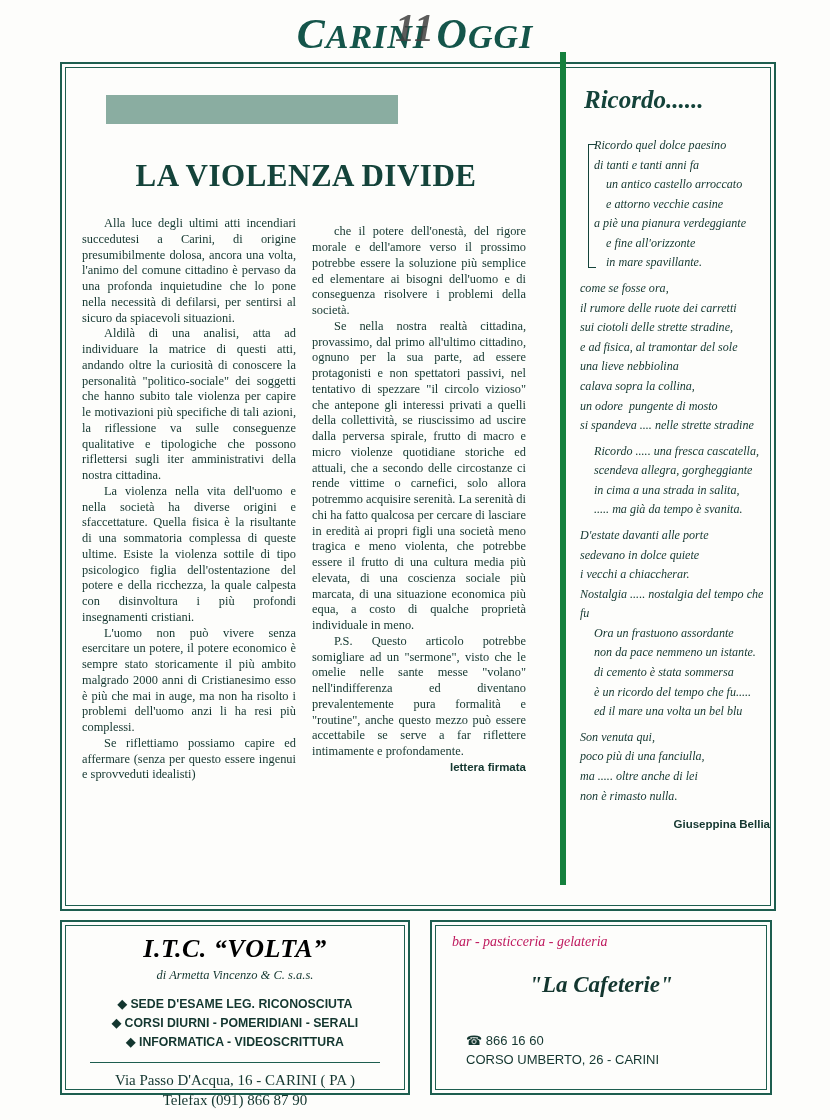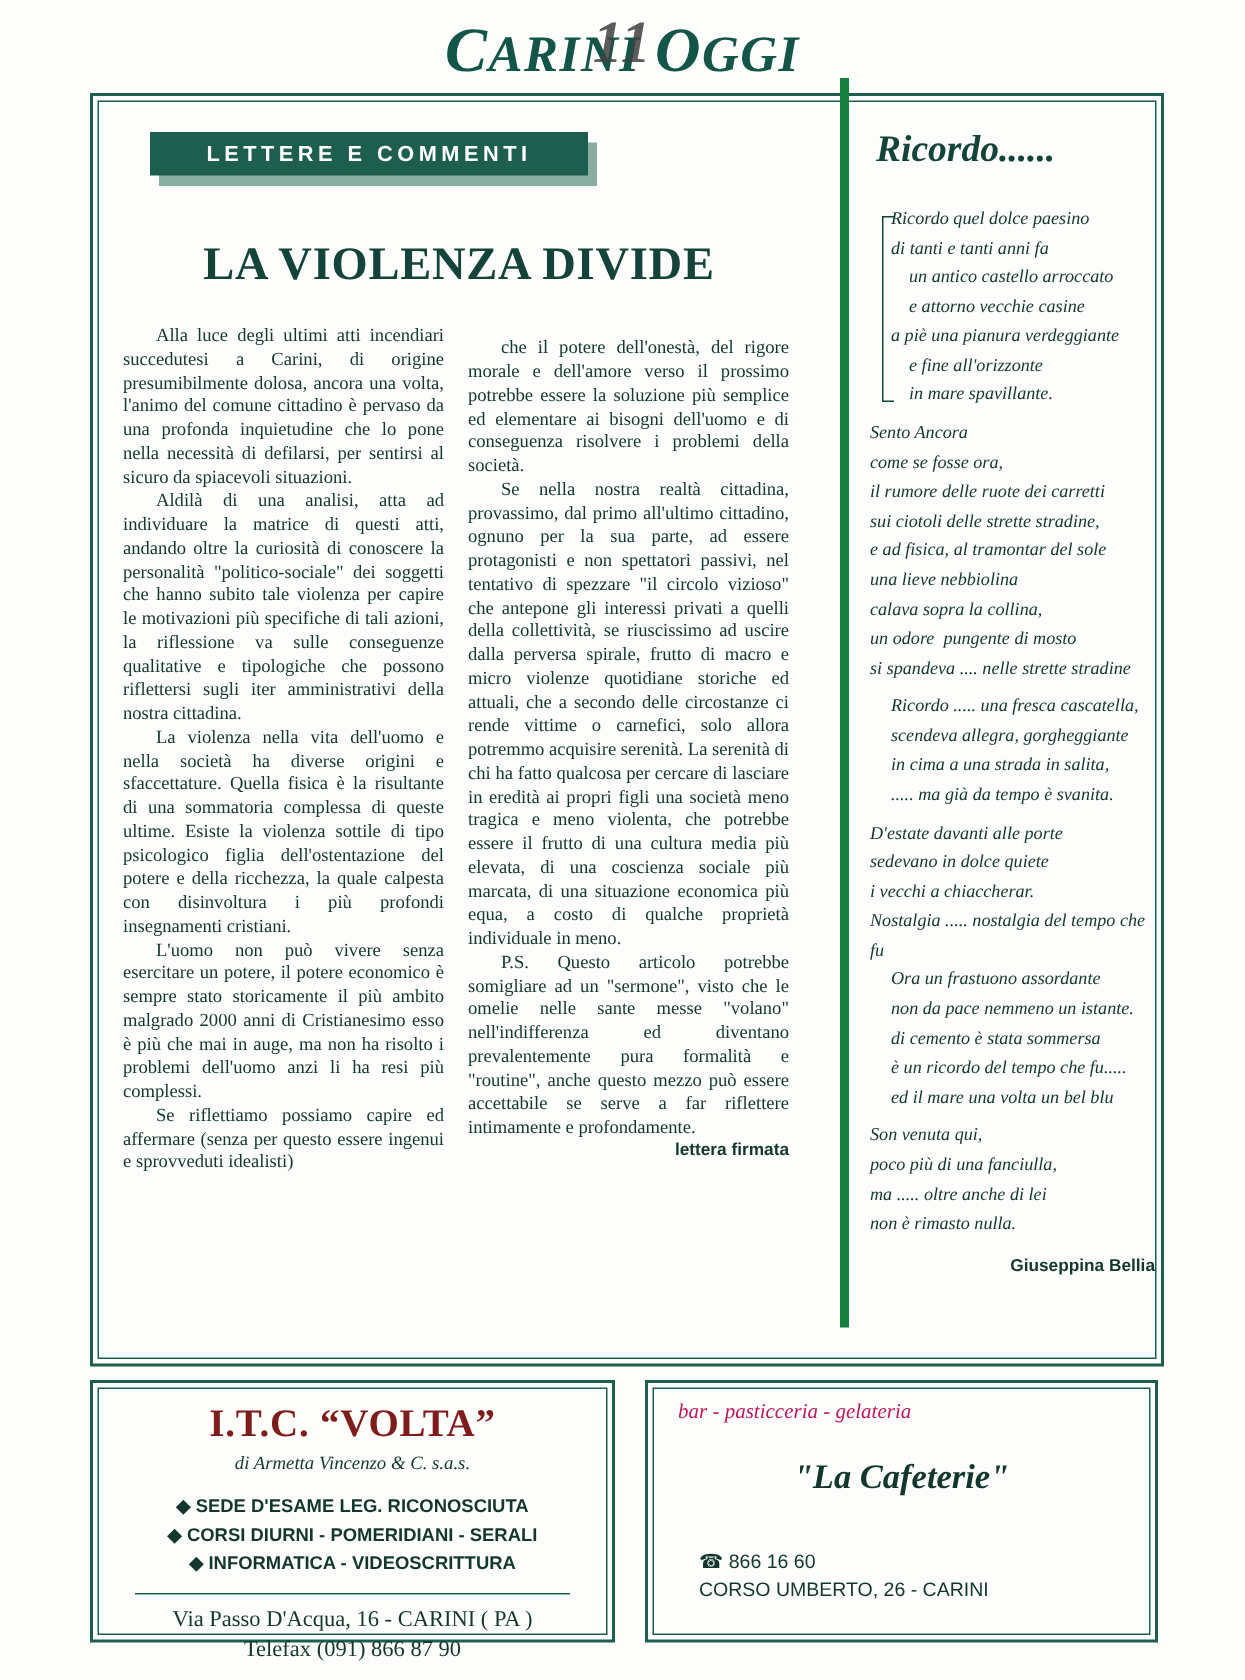--- a/index.html
+++ b/index.html
@@ -219,22 +219,23 @@
     height: 175px;
   }
   .ad-content {
     position: relative;
     padding: 12px 14px;
     text-align: center;
   }
   .ad-title {
     font-family: "Liberation Serif", serif;
     font-weight: bold;
+    font-style: italic;
     font-size: 26px;
-    color: #7f1d1d;
+    color: #000000;
     letter-spacing: .5px;
   }
   .ad-sub {
     font-family: "Liberation Serif", serif;
     font-style: italic;
     font-size: 12.5px;
     margin-top: 4px;
     color: #13362f;
   }
   .ad-bullets {
@@ -298,21 +299,20 @@
   </div>
 
   <div class="frame">
     <div class="frame-inner"></div>
   </div>
 
   <div class="main-col">
 
     <div class="section-tag-wrap">
       <div class="section-tag-shadow"></div>
-      <div class="section-tag">LETTERE  E  COMMENTI</div>
     </div>
 
     <h1 class="headline">LA VIOLENZA DIVIDE</h1>
 
     <div class="cols">
       <div class="col">
         <p>Alla luce degli ultimi atti incendiari succedutesi a Carini, di origine presumibilmente dolosa, ancora una volta, l'animo del comune cittadino è pervaso da una profonda inquietudine che lo pone nella necessità di defilarsi, per sentirsi al sicuro da spiacevoli situazioni.</p>
         <p>Aldilà di una analisi, atta ad individuare la matrice di questi atti, andando oltre la curiosità di conoscere la personalità "politico-sociale" dei soggetti che hanno subito tale violenza per capire le motivazioni più specifiche di tali azioni, la riflessione va sulle conseguenze qualitative e tipologiche che possono riflettersi sugli iter amministrativi della nostra cittadina.</p>
         <p>La violenza nella vita dell'uomo e nella società ha diverse origini e sfaccettature. Quella fisica è la risultante di una sommatoria complessa di queste ultime. Esiste la violenza sottile di tipo psicologico figlia dell'ostentazione del potere e della ricchezza, la quale calpesta con disinvoltura i più profondi insegnamenti cristiani.</p>
         <p>L'uomo non può vivere senza esercitare un potere, il potere economico è sempre stato storicamente il più ambito malgrado 2000 anni di Cristianesimo esso è più che mai in auge, ma non ha risolto i problemi dell'uomo anzi li ha resi più complessi.</p>
@@ -334,21 +334,20 @@
         <div class="stanza">
           <div class="line ind1">Ricordo quel dolce paesino</div>
           <div class="line ind1">di tanti e tanti anni fa</div>
           <div class="line ind2">un antico castello arroccato</div>
           <div class="line ind2">e attorno vecchie casine</div>
           <div class="line ind1">a piè una pianura verdeggiante</div>
           <div class="line ind2">e fine all'orizzonte</div>
           <div class="line ind2">in mare spavillante.</div>
         </div>
         <div class="stanza">
-          <div class="line">Sento Ancora</div>
           <div class="line">come se fosse ora,</div>
           <div class="line">il rumore delle ruote dei carretti</div>
           <div class="line">sui ciotoli delle strette stradine,</div>
           <div class="line">e ad fisica, al tramontar del sole</div>
           <div class="line">una lieve nebbiolina</div>
           <div class="line">calava sopra la collina,</div>
           <div class="line">un odore  pungente di mosto</div>
           <div class="line">si spandeva .... nelle strette stradine</div>
         </div>
         <div class="stanza">

